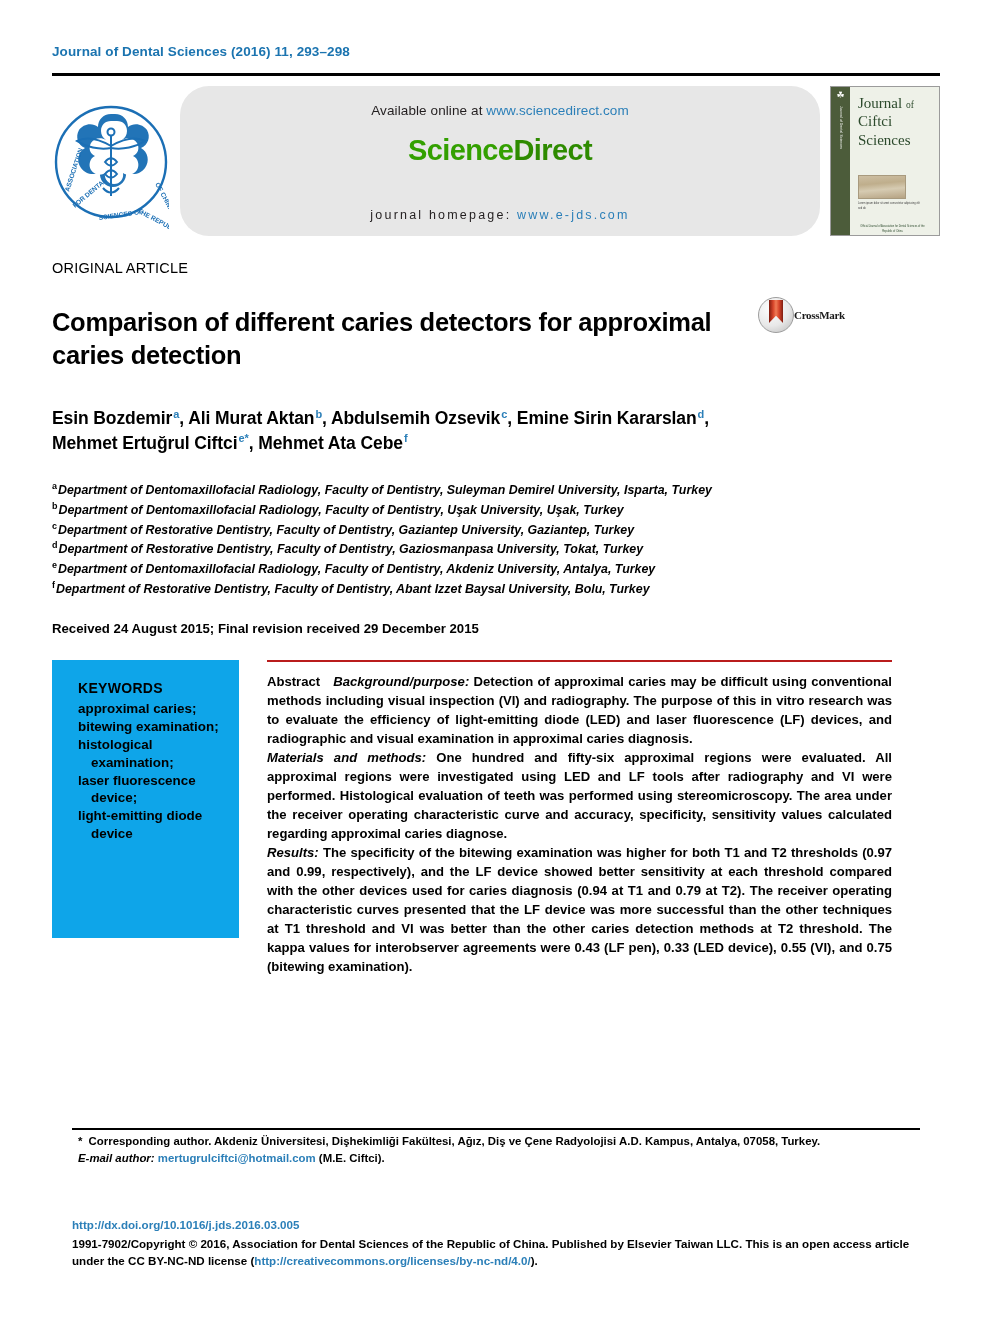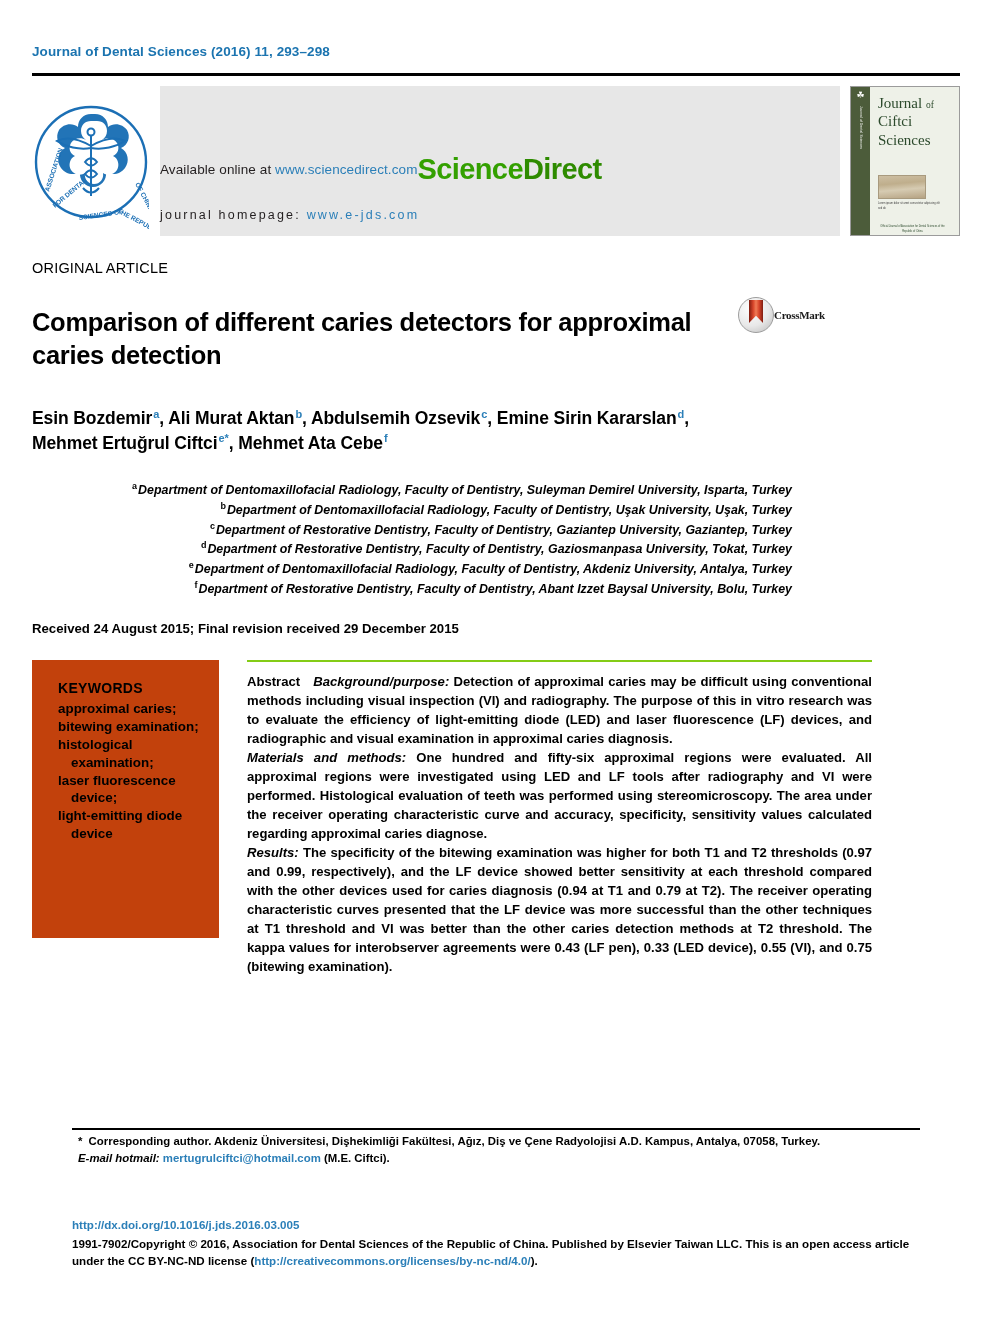--- a/index.html
+++ b/index.html
@@ -13,21 +13,21 @@
     font-family: "Liberation Sans", sans-serif;
     color: #000000;
     position: relative;
     overflow: hidden;
   }
   .page {
     position: relative;
     width: 992px;
     height: 1323px;
     box-sizing: border-box;
-    padding: 0 32px;
+    padding: 0 52px;
   }
 
   
   .running-head {
     padding-top: 44px;
     font-size: 13.5px;
     font-weight: bold;
     color: #1b74b0;
     letter-spacing: 0.1px;
   }
@@ -48,23 +48,24 @@
     display: flex;
     align-items: center;
     justify-content: center;
   }
   .sd-box {
     flex: 1 1 auto;
     background: #e7e7e7;
     height: 150px;
     position: relative;
     display: flex;
-    flex-direction: row;
+    flex-direction: column;
     align-items: center;
     justify-content: flex-start;
+    border-radius: 29px;
   }
   .sd-available {
     margin-top: 17px;
     font-size: 13.5px;
     color: #231f20;
     letter-spacing: 0.1px;
   }
   .sd-available .lnk { color: #2b7fb8; }
   .sd-wordmark {
     margin-top: 16px;
@@ -217,21 +218,20 @@
     padding-left: 1px;
   }
 
   .affils {
     margin-top: 24px;
     font-size: 12.4px;
     font-style: italic;
     font-weight: bold;
     line-height: 1.42;
     max-width: 760px;
-    text-align: right;
   }
   .affil {
     text-indent: -9px;
     padding-left: 9px;
     margin-bottom: 0px;
   }
   .affil sup {
     font-style: normal;
     font-size: 9px;
     vertical-align: super;
@@ -248,21 +248,21 @@
   
   .abs-wrap {
     margin-top: 22px;
     display: flex;
     gap: 28px;
     align-items: flex-start;
   }
   .kw-box {
     flex: 0 0 187px;
     width: 187px;
-    background: #c2410c;
+    background: #0ea5e9;
     padding: 20px 14px 28px 26px;
     box-sizing: border-box;
     min-height: 278px;
   }
   .kw-title {
     font-size: 14px;
     font-weight: bold;
     letter-spacing: .3px;
     margin-bottom: 4px;
   }
@@ -271,21 +271,21 @@
     line-height: 1.33;
     font-weight: bold;
   }
   .kw-item {
     padding-left: 13px;
     text-indent: -13px;
   }
 
   .abs-col {
     flex: 1 1 auto;
-    border-top: 2px solid #84cc16;
+    border-top: 2px solid #b91c1c;
     padding-top: 11px;
     max-width: 625px;
   }
   .abs-body {
     font-size: 13.1px;
     font-weight: bold;
     line-height: 1.45;
     text-align: justify;
   }
   .abs-body .lbl { font-weight: bold; }
@@ -440,21 +440,21 @@
         </div>
     </div>
   </div>
 
   <div class="foot-rule"></div>
   <div class="foot-note">
     <div>
       <span class="star">*</span><span> Corresponding author. Akdeniz Üniversitesi, Dişhekimliği Fakültesi, Ağız, Diş ve Çene Radyolojisi A.D. Kampus, Antalya, 07058, Turkey.</span>
     </div>
     <div>
-      <span class="ital">E-mail hotmail:</span>
+      <span class="ital">E-mail author:</span>
       <span class="lnk">mertugrulciftci@hotmail.com</span><span> (M.E. Ciftci).</span>
     </div>
   </div>
 
   <div class="pub-block">
     <div class="doi-line">http://dx.doi.org/10.1016/j.jds.2016.03.005</div>
     <div class="copy-line">
       <span>1991-7902/Copyright © 2016, Association for Dental Sciences of the Republic of China. Published by Elsevier Taiwan LLC. This is an open access article under the CC BY-NC-ND license (</span><span class="lnk">http://creativecommons.org/licenses/by-nc-nd/4.0/</span><span>).</span>
     </div>
   </div>

